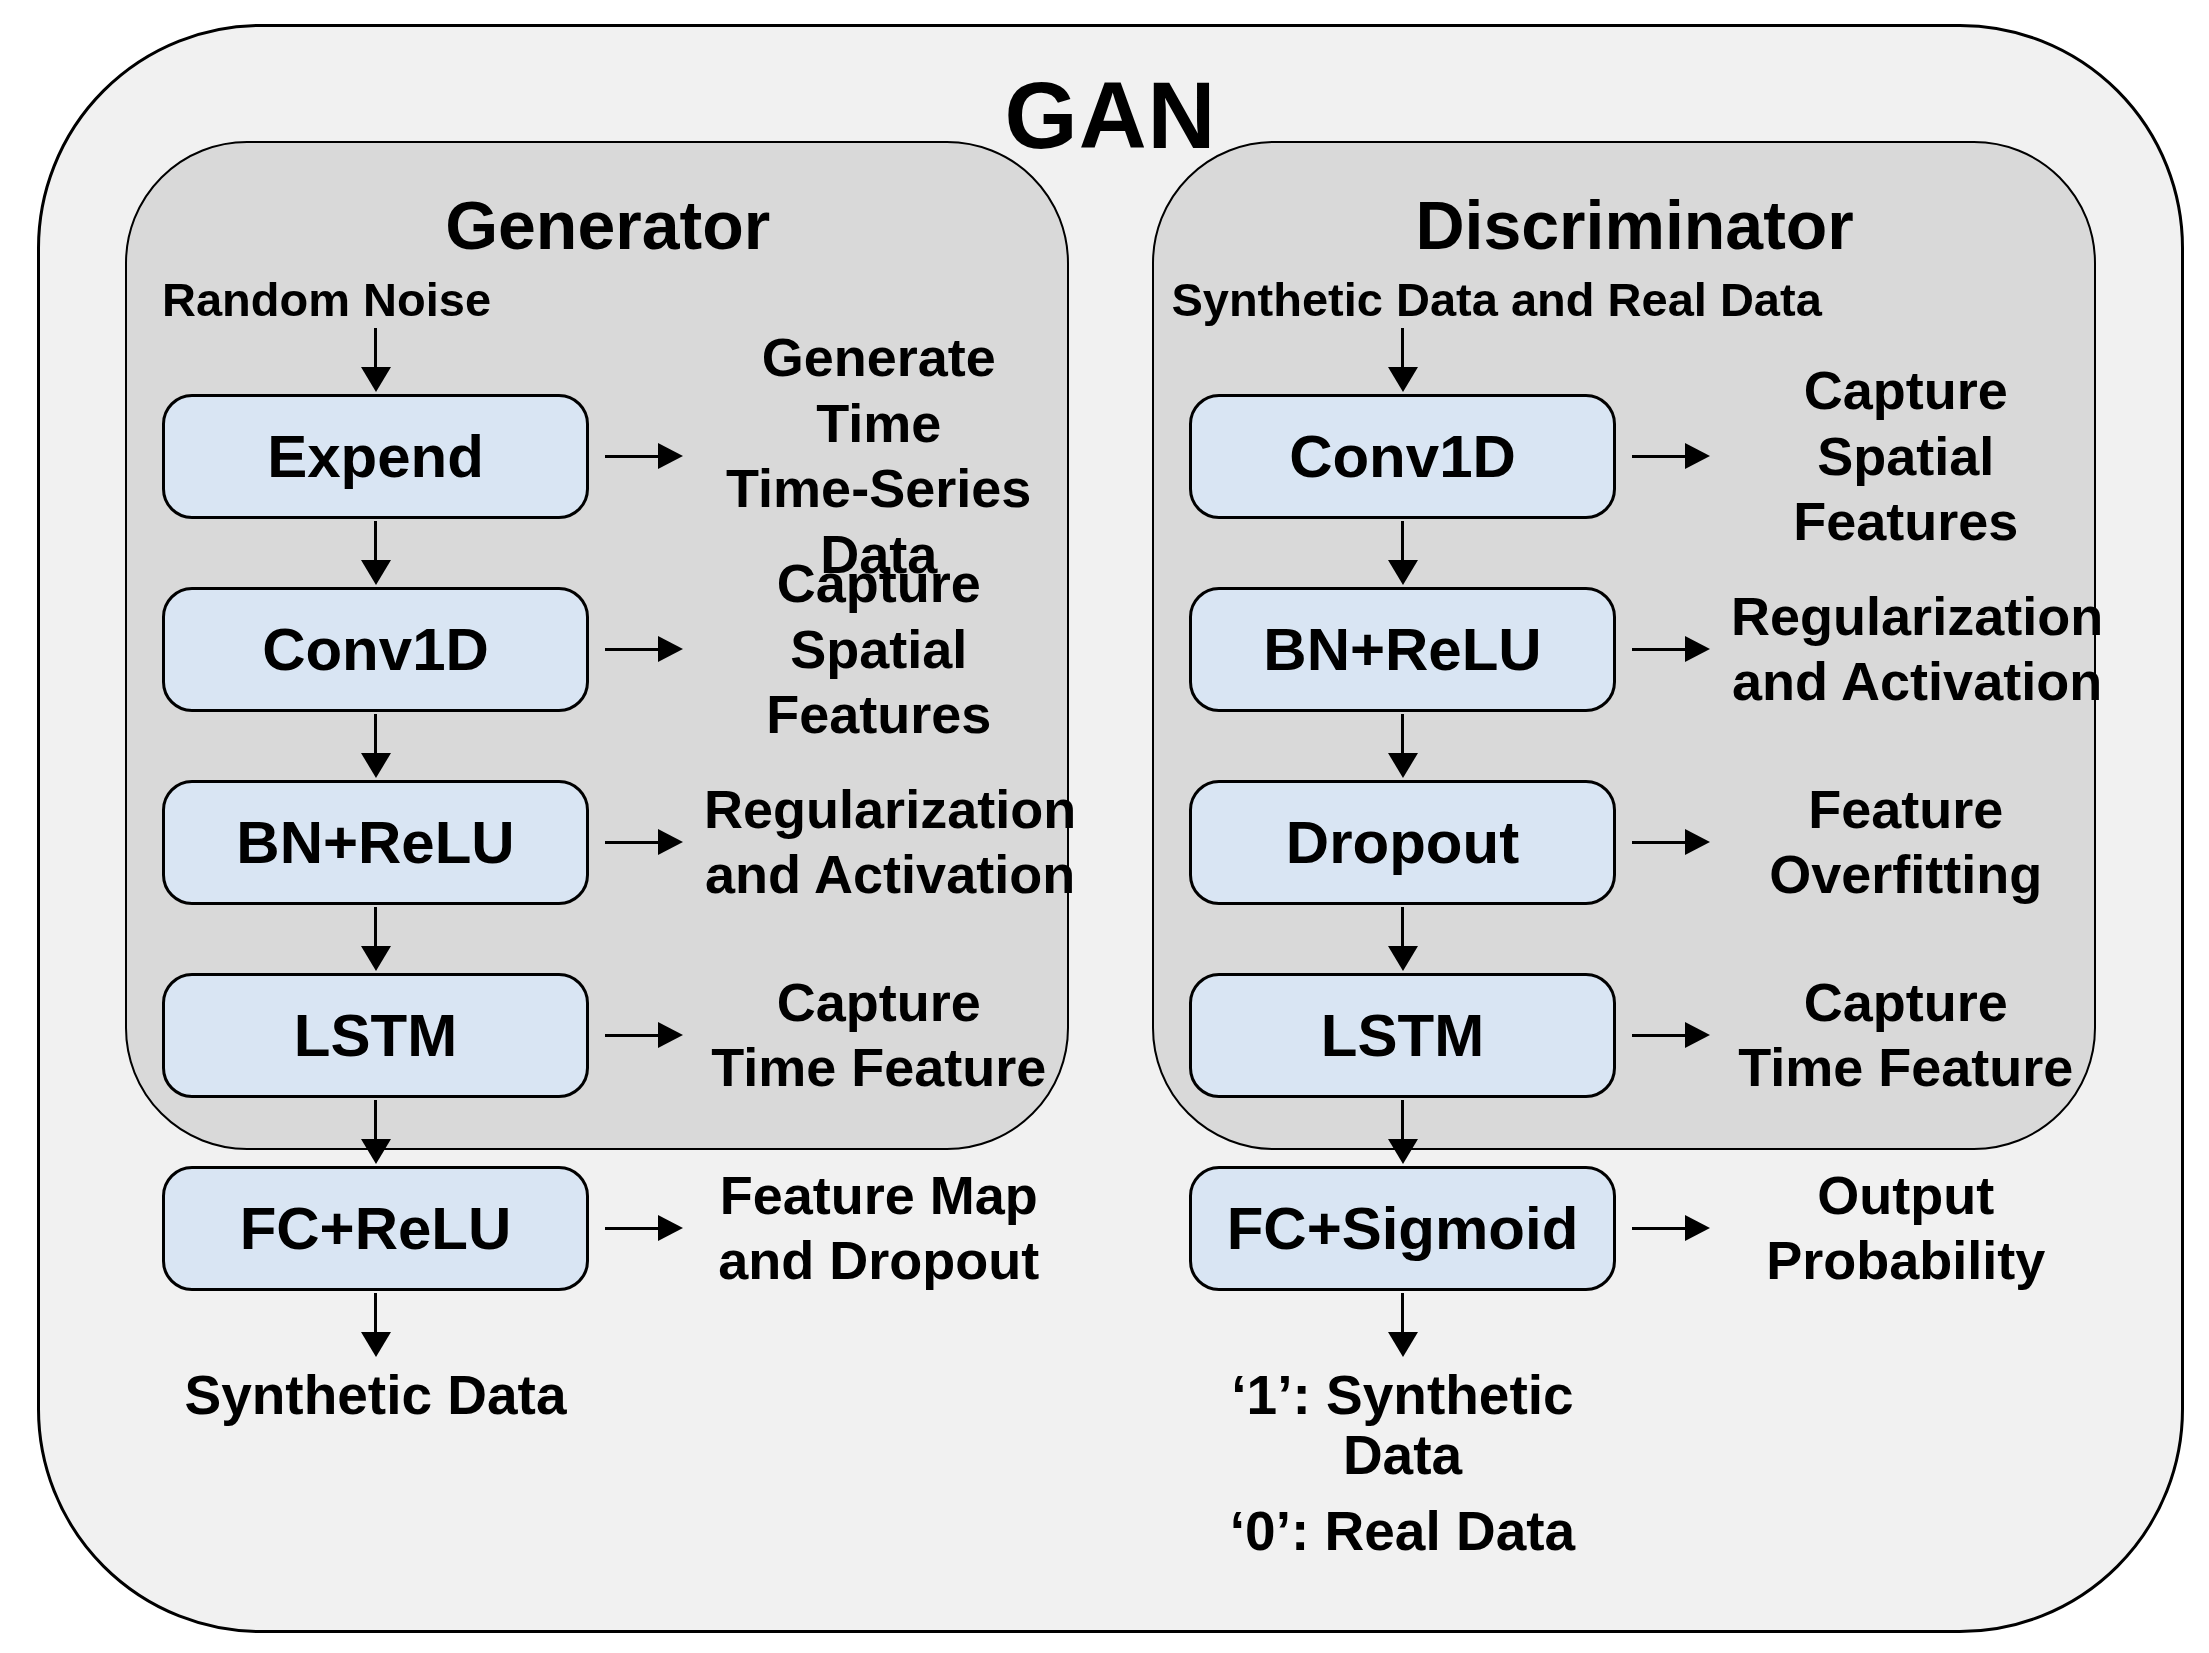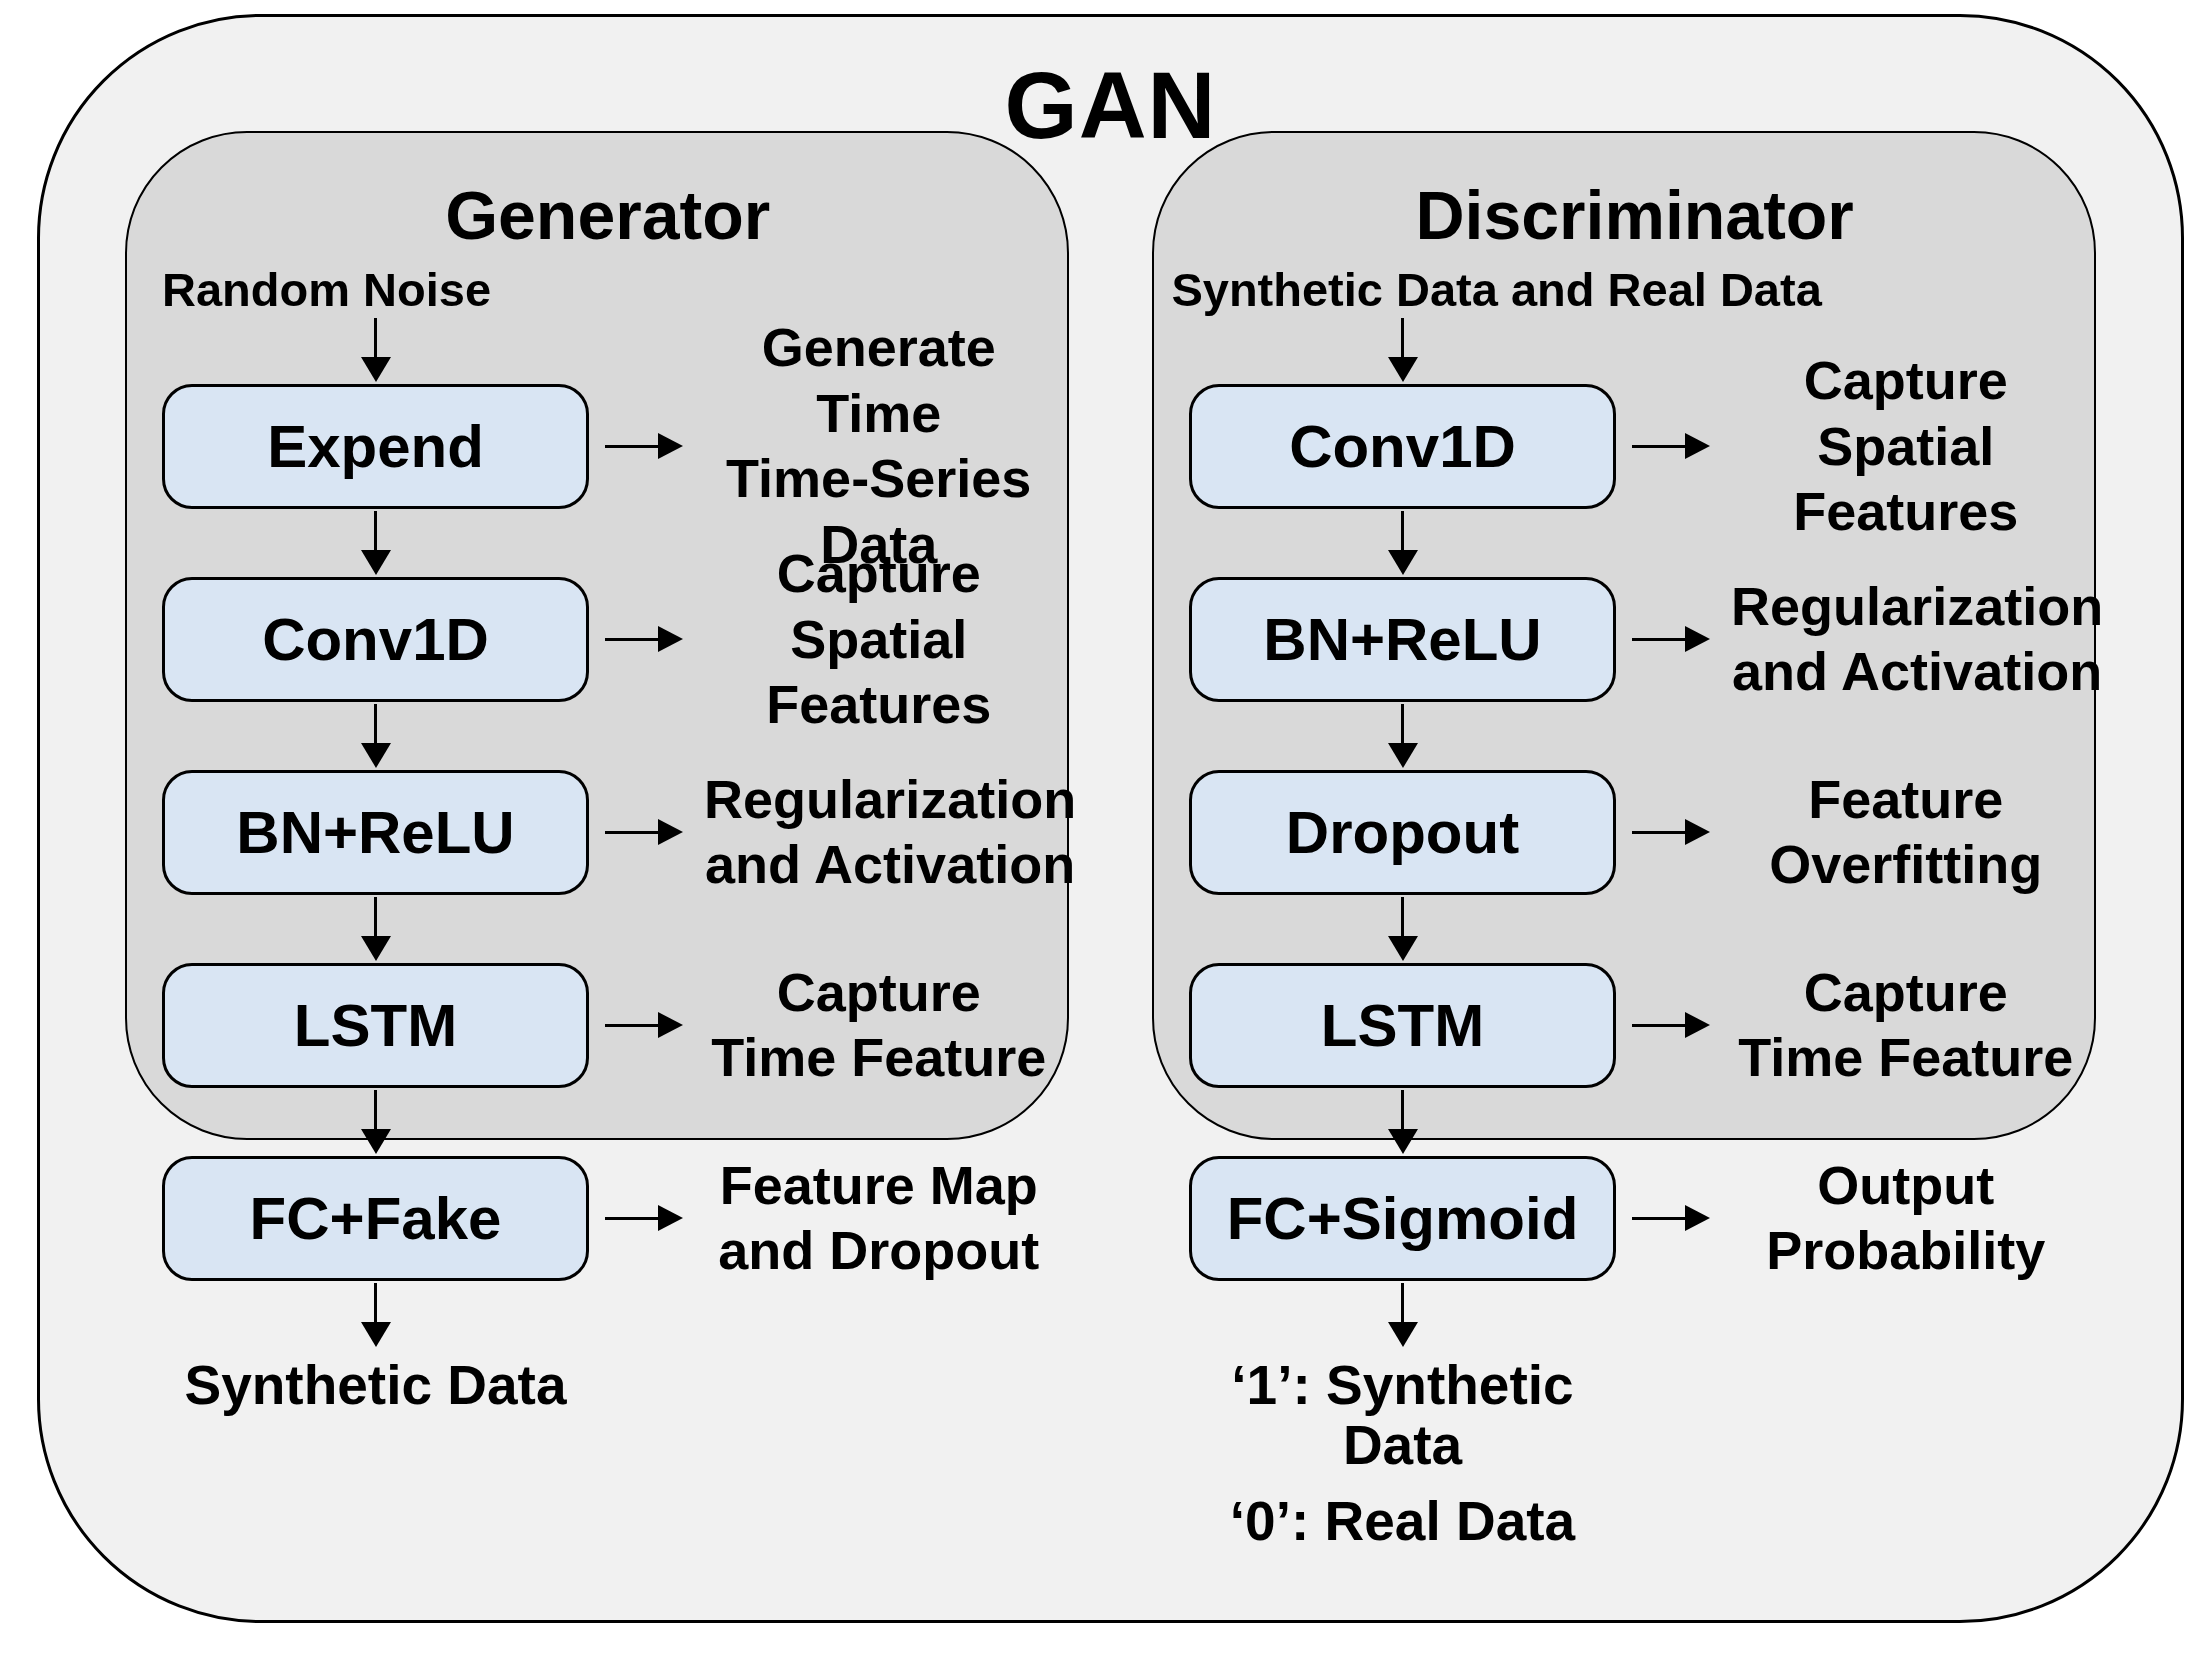--- a/index.html
+++ b/index.html
@@ -9,21 +9,21 @@
     --line:#000000;
   }
   *{box-sizing:border-box;}
   html,body{margin:0;padding:0;}
   body{
     width:2210px;height:1653px;position:relative;background:#ffffff;
     font-family:"Liberation Sans","DejaVu Sans",sans-serif;
     color:#000;font-weight:700;
   }
   .outer{
-    position:absolute;left:37px;top:14px;width:2147px;height:1609px;
+    position:absolute;left:37px;top:24px;width:2147px;height:1609px;
     background:var(--outer-fill);
     border:3.9px solid var(--line);
     border-radius:224px;
   }
   .gan-title{
     position:absolute;top:35px;left:0;width:100%;
     text-align:center;font-size:94px;font-weight:700;letter-spacing:1px;
   }
   .panels{
     position:absolute;top:114px;left:0;width:100%;
@@ -164,21 +164,21 @@
           <div>Time Feature</div>
         </div>
       </div>
 
       <div class="v-arrow">
           <div class="shaft"></div>
           <div class="head"></div>
         </div>
 
       <div class="step-row">
-        <div class="flow-box">FC+Fake</div>
+        <div class="flow-box">FC+ReLU</div>
         <div class="h-arrow">
             <div class="shaft"></div>
             <div class="head"></div>
           </div>
         <div class="annotation">
           <div>Feature Map</div>
           <div>and Dropout</div>
         </div>
       </div>
 

